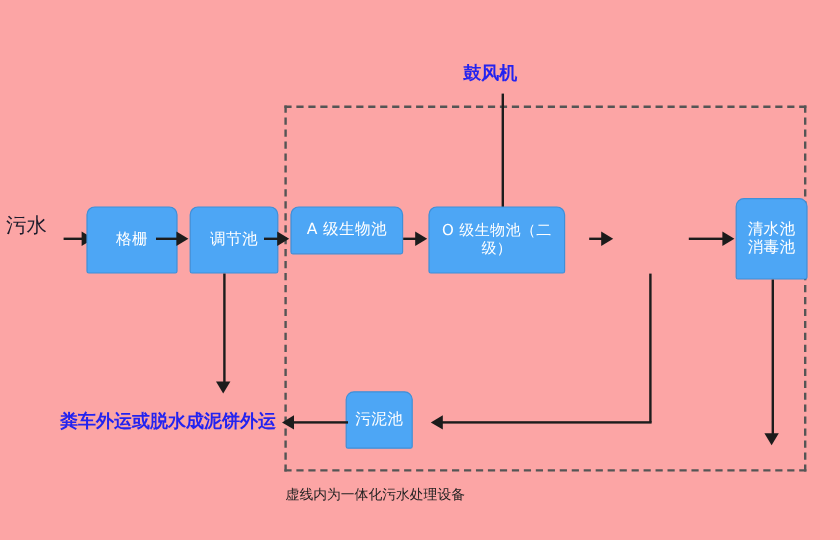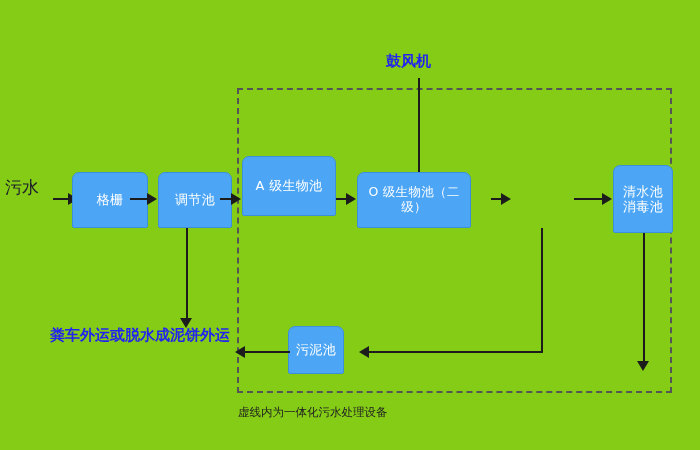--- a/index.html
+++ b/index.html
@@ -4,21 +4,21 @@
 <style>
   html, body {
     margin: 0;
     padding: 0;
     background: #ffffff;
   }
   #canvas {
     position: relative;
     width: 700px;
     height: 450px;
-    background: #84cc16;
+    background: #fca5a5;
     font-family: "DejaVu Sans", "Liberation Sans", sans-serif;
     overflow: hidden;
   }
 
   
   .dashed-region {
     position: absolute;
     border: 2px dashed #555555;
     box-sizing: border-box;
     background: transparent;
@@ -102,21 +102,21 @@
 
   <div class="label dark" style="left:5px; top:176px;">污水</div>
 
   <div class="hline" style="left:53px; top:198px; width:16px;"></div>
   <div class="arrow right" style="left:68px; top:193px;"></div>
 
   <div class="node" style="left:72px; top:172px; width:76px; height:56px;">格栅</div>
 
   <div class="node" style="left:158px; top:172px; width:74px; height:56px;">调节池</div>
 
-  <div class="node" style="left:242px; top:156px; width:94px; height:60px;">A 级生物池</div>
+  <div class="node" style="left:242px; top:172px; width:94px; height:40px;">A 级生物池</div>
 
   <div class="node small" style="left:357px; top:172px; width:114px; height:56px;">O 级生物池（二级）</div>
 
 
   <div class="node" style="left:613px; top:165px; width:60px; height:68px;">清水池
 消毒池</div>
 
   <div class="node" style="left:288px; top:326px; width:56px; height:48px;">污泥池</div>
 
   <div class="hline" style="left:130px; top:198px; width:18px;"></div>
@@ -140,18 +140,18 @@
   <div class="vline" style="left:541px; top:228px; height:124px;"></div>
   <div class="hline" style="left:367px; top:351px; width:176px;"></div>
   <div class="arrow left" style="left:359px; top:346px;"></div>
 
   <div class="hline" style="left:244px; top:351px; width:46px;"></div>
   <div class="arrow left" style="left:235px; top:346px;"></div>
 
   <div class="vline" style="left:643px; top:233px; height:130px;"></div>
   <div class="arrow down" style="left:637px; top:361px;"></div>
 
-  <div class="label blue" style="left:50px; top:326px;text-align:right;">粪车外运或脱水成泥饼外运</div>
+  <div class="label blue" style="left:50px; top:342px;text-align:right;">粪车外运或脱水成泥饼外运</div>
 
 
   <div class="label cap" style="left:238px; top:405px;">虚线内为一体化污水处理设备</div>
 
 </div>
 
 </body></html>

